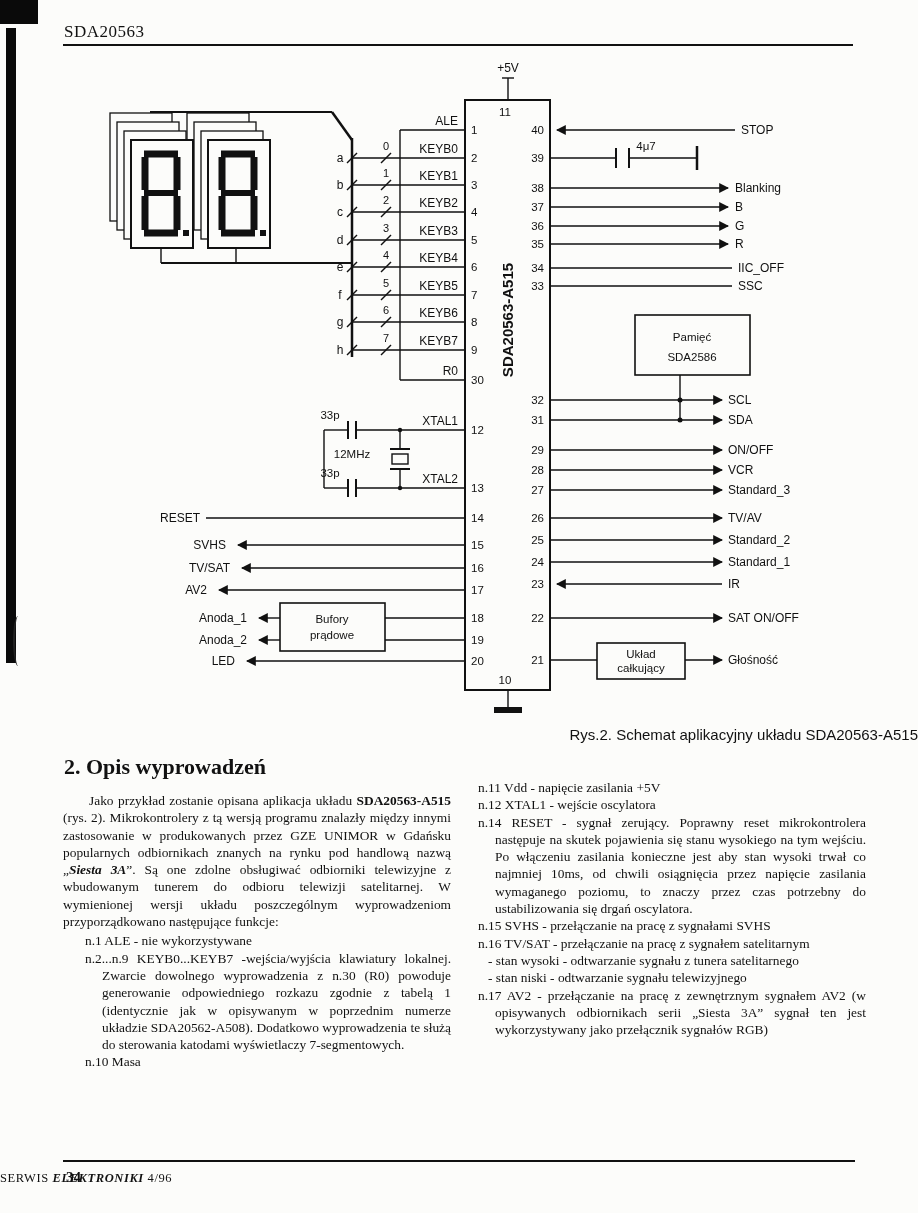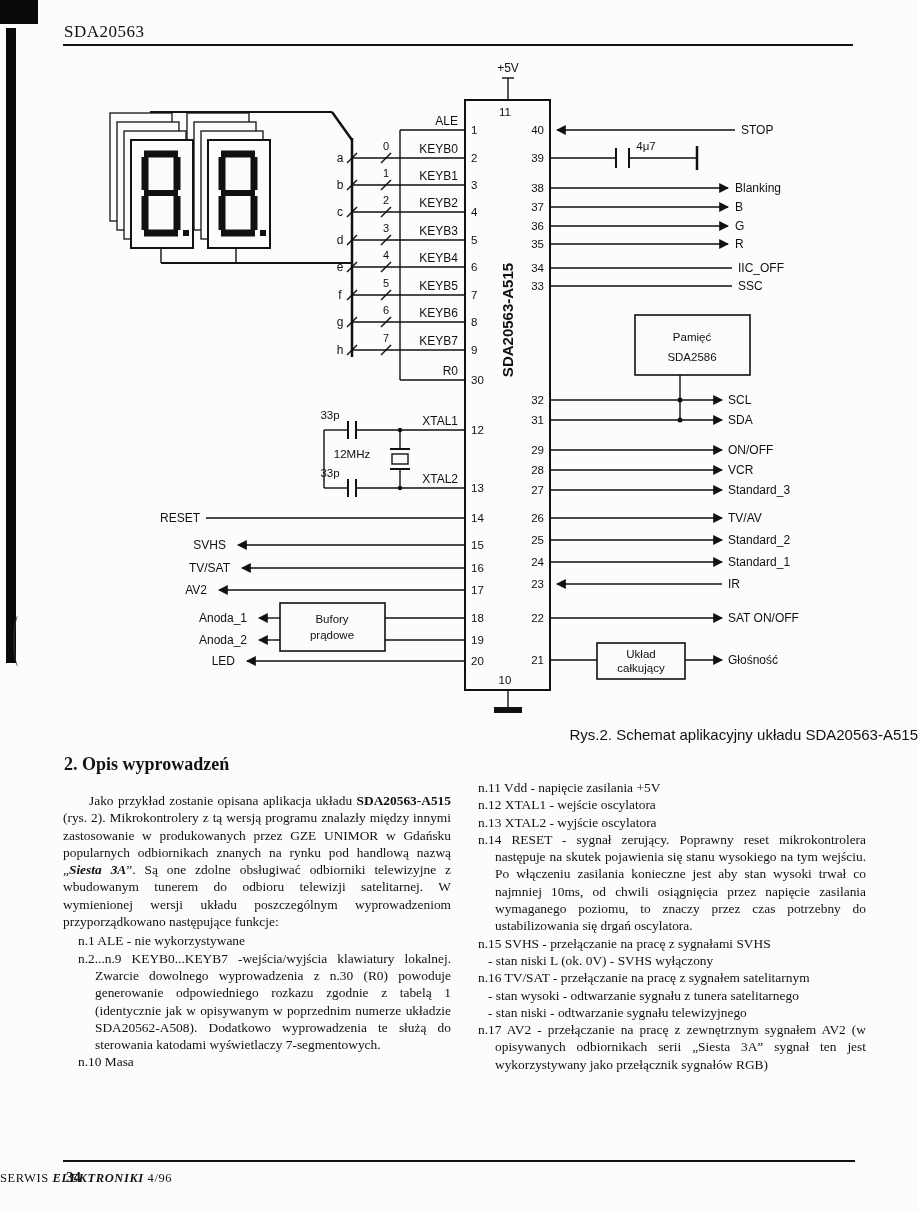--- a/index.html
+++ b/index.html
@@ -22,27 +22,27 @@
   .pn{font:11.5px "Liberation Sans", sans-serif;}
   .cl{font:11.5px "Liberation Sans", sans-serif;}
   .bd{font:11px "Liberation Sans", sans-serif;}
   .sl{font:12px "Liberation Sans", sans-serif;}
   .icl{font:700 15px "Liberation Sans", sans-serif;}
   .vcc{font:12px "Liberation Sans", sans-serif;}
   .ae{text-anchor:end;} .am{text-anchor:middle;}
   
   .caption{left:0;top:726px;width:918px;text-align:right;
     font:15px "Liberation Sans", sans-serif;}
-  .sect{left:64px;top:754px;font-size:18px;font-weight:700;}
+  .sect{left:64px;top:754px;font-size:22px;font-weight:700;}
   .col{font-size:13.4px;line-height:17.3px;}
   .left-col{left:63px;top:792px;width:388px;}
   .right-col{left:470px;top:779px;width:388px;margin-left:8px;}
   .intro{text-align:justify;text-indent:26px;margin:0 0 2px 0;}
   .li{padding-left:17px;text-indent:-17px;}
-  .left-col .li{margin-left:15px;}
+  .left-col .li{margin-left:22px;}
   .just{text-align:justify;}
   .sub{padding-left:10px;}
   .b{font-weight:700;} .bi{font-weight:700;font-style:italic;font-family:Liberation Serif, serif;}
   
   .ftr-rule{left:63px;top:1160px;width:792px;height:2px;background:#111;}
   .pgnum{left:66px;top:1169px;font-size:15px;font-weight:700;}
   .ftr-center{left:0;top:1171px;width:918px;text-align:left;font-size:12.5px;letter-spacing:.6px;}
 </style>
 </head>
 <body>
@@ -336,24 +336,22 @@
 <div class="abs col left-col">
   <p class="intro"><span>Jako przykład zostanie opisana aplikacja układu </span><span class="b">SDA20563-A515</span><span> (rys. 2). Mikrokontrolery z tą wersją programu znalazły między innymi zastosowanie w produkowanych przez GZE UNIMOR w Gdańsku popularnych odbiornikach znanych na rynku pod handlową nazwą „</span><span class="bi">Siesta 3A</span><span>”. Są one zdolne obsługiwać odbiorniki telewizyjne z wbudowanym tunerem do odbioru telewizji satelitarnej. W wymienionej wersji układu poszczególnym wyprowadzeniom przyporządkowano następujące funkcje:</span></p>
   <div class="li">n.1 ALE - nie wykorzystywane</div>
   <div class="li just">n.2...n.9 KEYB0...KEYB7 -wejścia/wyjścia klawiatury lokalnej. Zwarcie dowolnego wyprowadzenia z n.30 (R0) powoduje generowanie odpowiedniego rozkazu zgodnie z tabelą 1 (identycznie jak w opisywanym w poprzednim numerze układzie SDA20562-A508). Dodatkowo wyprowadzenia te służą do sterowania katodami wyświetlaczy 7-segmentowych.</div>
   <div class="li">n.10 Masa</div>
 </div>
 
 <div class="abs col right-col">
   <div class="li">n.11 Vdd - napięcie zasilania +5V</div>
   <div class="li">n.12 XTAL1 - wejście oscylatora</div>
-  <div class="li">n.13 XTAL2 - wyjście oscylatora</div>
   <div class="li just">n.14 RESET - sygnał zerujący. Poprawny reset mikrokontrolera następuje na skutek pojawienia się stanu wysokiego na tym wejściu. Po włączeniu zasilania konieczne jest aby stan wysoki trwał co najmniej 10ms, od chwili osiągnięcia przez napięcie zasilania wymaganego poziomu, to znaczy przez czas potrzebny do ustabilizowania się drgań oscylatora.</div>
   <div class="li just">n.15 SVHS - przełączanie na pracę z sygnałami SVHS</div>
-  <div class="sub">- stan niski L (ok. 0V) - SVHS wyłączony</div>
   <div class="li just">n.16 TV/SAT - przełączanie na pracę z sygnałem satelitarnym</div>
   <div class="sub">- stan wysoki - odtwarzanie sygnału z tunera satelitarnego</div>
   <div class="sub">- stan niski - odtwarzanie sygnału telewizyjnego</div>
   <div class="li just">n.17 AV2 - przełączanie na pracę z zewnętrznym sygnałem AV2 (w opisywanych odbiornikach serii „Siesta 3A” sygnał ten jest wykorzystywany jako przełącznik sygnałów RGB)</div>
 </div>
 
 <div class="abs ftr-rule"></div>
 <div class="abs pgnum">34</div>
 <div class="abs ftr-center"><span>SERWIS</span> <span class="bi">ELEKTRONIKI</span> <span>4/96</span></div>
 

